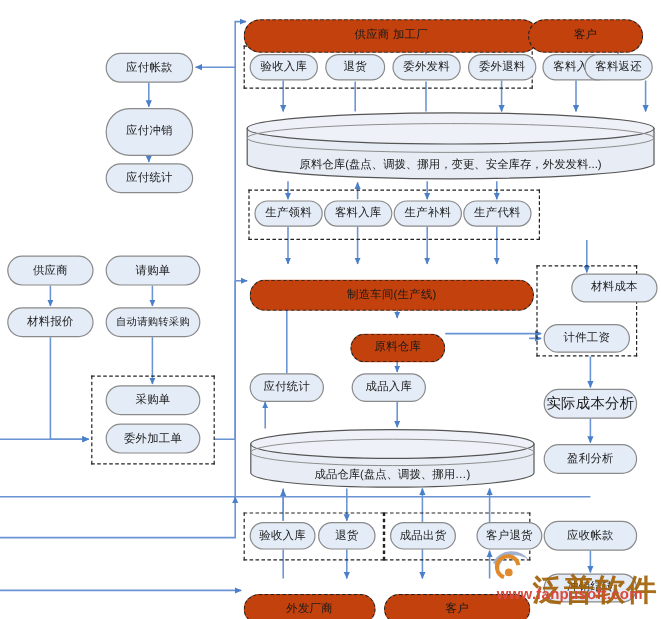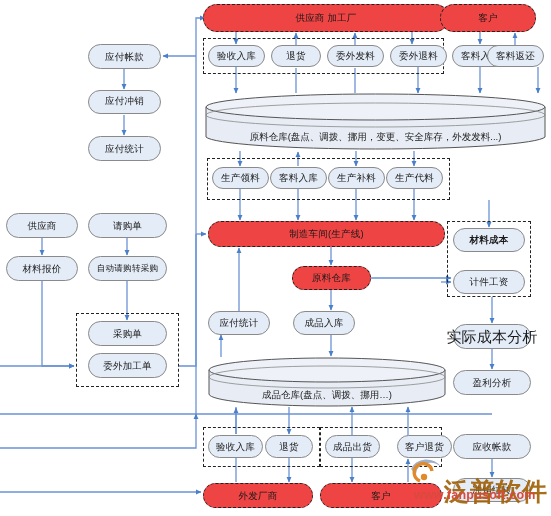--- a/index.html
+++ b/index.html
@@ -24,23 +24,24 @@
   }
   
   .proc{
     background:#e4ecf7;
     border:1px solid #8a8a8a;
     border-radius:999px;
     box-shadow:0 0 0 0 rgba(0,0,0,0);
   }
   
   .ext{
-    background:#ef4444;
+    background:#c2410c;
     border:1.4px dashed #222222;
     border-radius:999px;
+    margin-top:12px;
   }
   
   .group{
     position:absolute;box-sizing:border-box;
     border:1.5px dashed #222222;
     background:transparent;
     z-index:1;
   }
   
   .cyl{
@@ -203,41 +204,41 @@
   <div class="node ext" style="left:440px;top:4px;width:96px;height:28px;">客户</div>
 
   <div class="node proc" style="left:208px;top:45px;width:57px;height:22px;">验收入库</div>
   <div class="node proc" style="left:271px;top:45px;width:50px;height:22px;">退货</div>
   <div class="node proc" style="left:327px;top:45px;width:57px;height:22px;">委外发料</div>
   <div class="node proc" style="left:390px;top:45px;width:57px;height:22px;">委外退料</div>
   <div class="node proc" style="left:452px;top:45px;width:57px;height:22px;">客料入库</div>
   <div class="node proc" style="left:88px;top:44px;width:73px;height:25px;">应付帐款</div>
 
   <div class="node proc" style="left:487px;top:45px;width:57px;height:22px;">客料返还</div>
-  <div class="node proc" style="left:88px;top:90px;width:73px;height:24px;font-family:Liberation Serif, serif;">应付冲销</div>
+  <div class="node proc" style="left:88px;top:90px;width:73px;height:40px;">应付冲销</div>
   <div class="node proc" style="left:88px;top:136px;width:73px;height:25px;">应付统计</div>
 
   <div class="node proc" style="left:212px;top:167px;width:57px;height:22px;">生产领料</div>
   <div class="node proc" style="left:270px;top:167px;width:57px;height:22px;">客料入库</div>
   <div class="node proc" style="left:328px;top:167px;width:57px;height:22px;">生产补料</div>
   <div class="node proc" style="left:386px;top:167px;width:57px;height:22px;">生产代料</div>
 
   <div class="node ext" style="left:208px;top:221px;width:237px;height:26px;">制造车间(生产线)</div>
   <div class="node ext" style="left:292px;top:266px;width:79px;height:24px;">原料仓库</div>
 
   <div class="node proc" style="left:6px;top:213px;width:72px;height:25px;">供应商</div>
   <div class="node proc" style="left:88px;top:213px;width:79px;height:25px;">请购单</div>
   <div class="node proc" style="left:6px;top:256px;width:72px;height:25px;">材料报价</div>
   <div class="node proc" style="left:88px;top:256px;width:79px;height:25px;font-size:8.6px;">自动请购转采购</div>
   <div class="node proc" style="left:88px;top:321px;width:79px;height:25px;">采购单</div>
   <div class="node proc" style="left:88px;top:353px;width:79px;height:25px;">委外加工单</div>
 
-  <div class="node proc" style="left:453px;top:228px;width:72px;height:24px;font-weight:bold;">材料成本</div>
+  <div class="node proc" style="left:476px;top:228px;width:72px;height:24px;">材料成本</div>
   <div class="node proc" style="left:453px;top:270px;width:72px;height:24px;">计件工资</div>
-  <div class="node proc" style="left:453px;top:324px;width:78px;height:25px;font-size:15px;">实际成本分析</div>
+  <div class="node proc" style="left:453px;top:324px;width:78px;height:25px;font-size:12px;">实际成本分析</div>
   <div class="node proc" style="left:453px;top:370px;width:78px;height:25px;">盈利分析</div>
   <div class="node proc" style="left:453px;top:434px;width:78px;height:25px;">应收帐款</div>
   <div class="node proc" style="left:453px;top:478px;width:78px;height:24px;">冲销结转</div>
 
   <div class="node proc" style="left:208px;top:311px;width:62px;height:24px;">应付统计</div>
   <div class="node proc" style="left:293px;top:311px;width:62px;height:24px;">成品入库</div>
 
   <div class="node proc" style="left:208px;top:435px;width:55px;height:23px;">验收入库</div>
   <div class="node proc" style="left:265px;top:435px;width:48px;height:23px;">退货</div>
   <div class="node proc" style="left:325px;top:435px;width:55px;height:23px;">成品出货</div>

